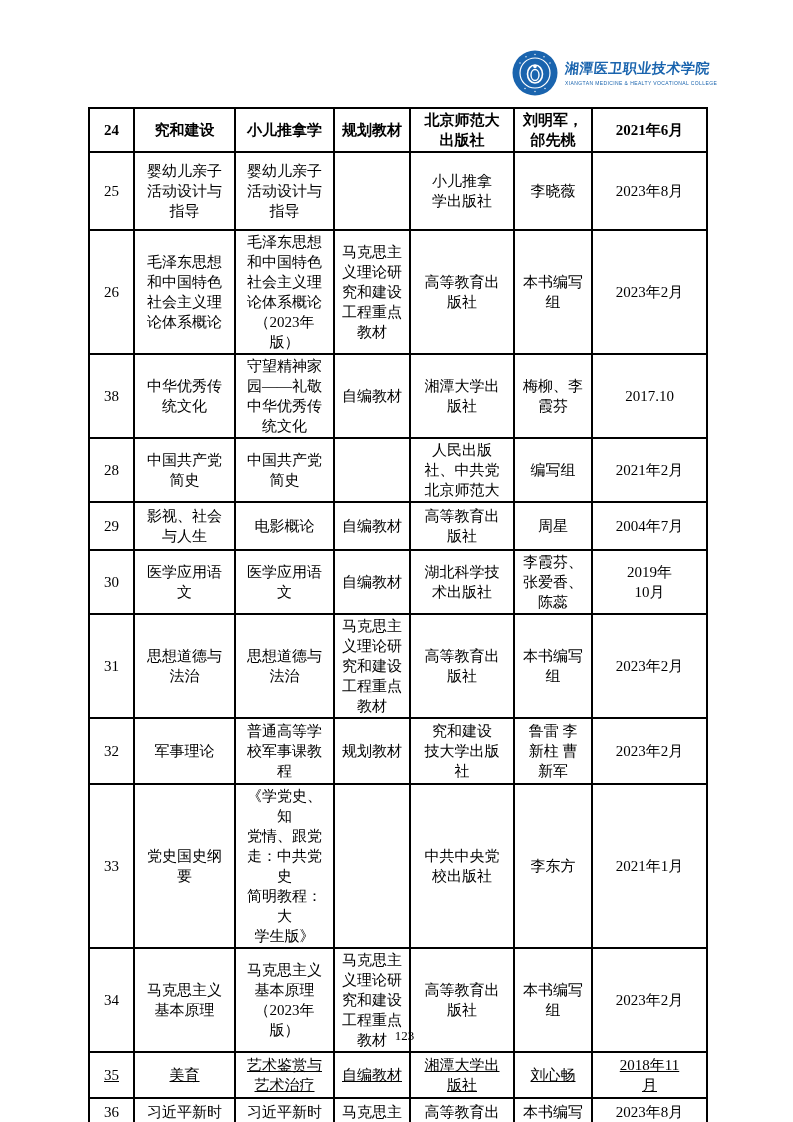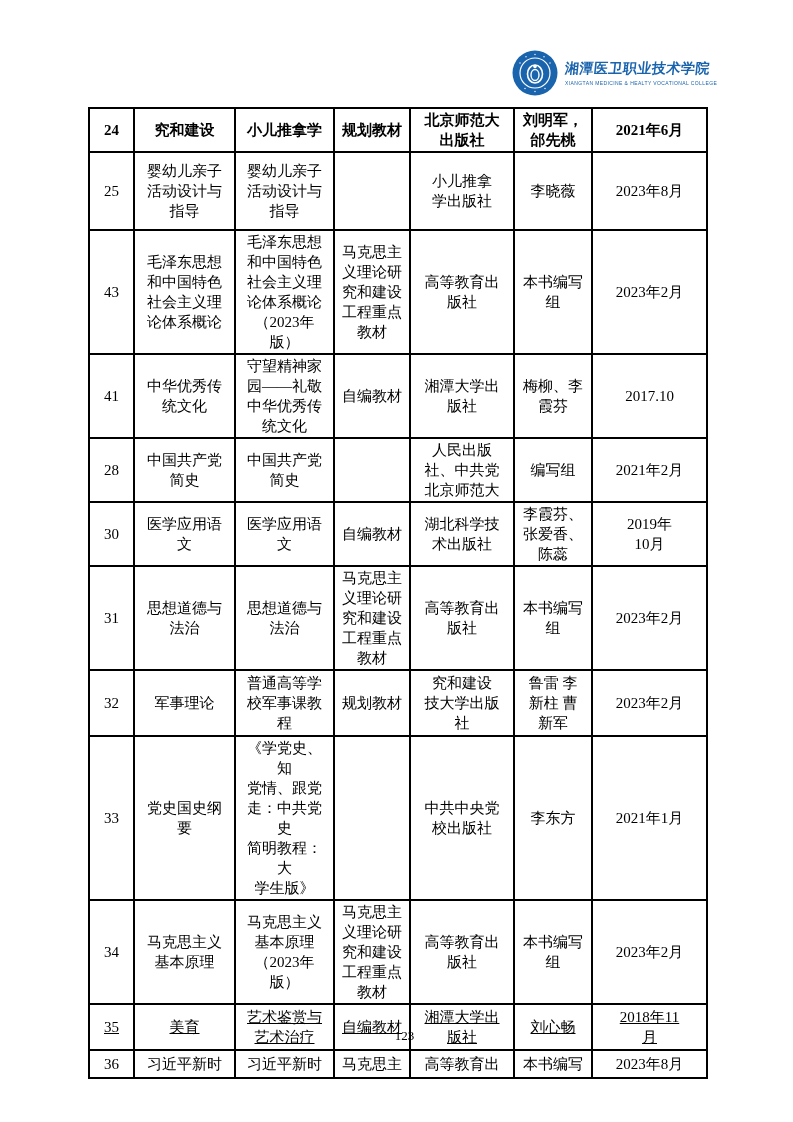--- a/index.html
+++ b/index.html
@@ -101,21 +101,21 @@
         <td>婴幼儿亲子
 活动设计与
 指导</td>
         <td></td>
         <td>小儿推拿
 学出版社</td>
         <td>李晓薇</td>
         <td>2023年8月</td>
       </tr>
       <tr style="height: 112px;">
-        <td>43</td>
+        <td>26</td>
         <td>毛泽东思想
 和中国特色
 社会主义理
 论体系概论</td>
         <td>毛泽东思想
 和中国特色
 社会主义理
 论体系概论
 （2023年版）</td>
         <td>马克思主
@@ -123,21 +123,21 @@
 究和建设
 工程重点
 教材</td>
         <td>高等教育出
 版社</td>
         <td>本书编写
 组</td>
         <td>2023年2月</td>
       </tr>
       <tr style="height: 76px;">
-        <td>41</td>
+        <td>38</td>
         <td>中华优秀传
 统文化</td>
         <td>守望精神家
 园——礼敬
 中华优秀传
 统文化</td>
         <td>自编教材</td>
         <td>湘潭大学出
 版社</td>
         <td>梅柳、李
@@ -149,20 +149,31 @@
         <td>中国共产党
 简史</td>
         <td>中国共产党
 简史</td>
         <td></td>
         <td>人民出版
 社、中共党
 北京师范大</td>
         <td>编写组</td>
         <td>2021年2月</td>
+      </tr>
+      <tr style="height: 48px;">
+        <td>29</td>
+        <td>影视、社会
+与人生</td>
+        <td>电影概论</td>
+        <td>自编教材</td>
+        <td>高等教育出
+版社</td>
+        <td>周星</td>
+        <td>2004年7月</td>
       </tr>
       <tr style="height: 62px;">
         <td>30</td>
         <td>医学应用语
 文</td>
         <td>医学应用语
 文</td>
         <td>自编教材</td>
         <td>湖北科学技
 术出版社</td>

